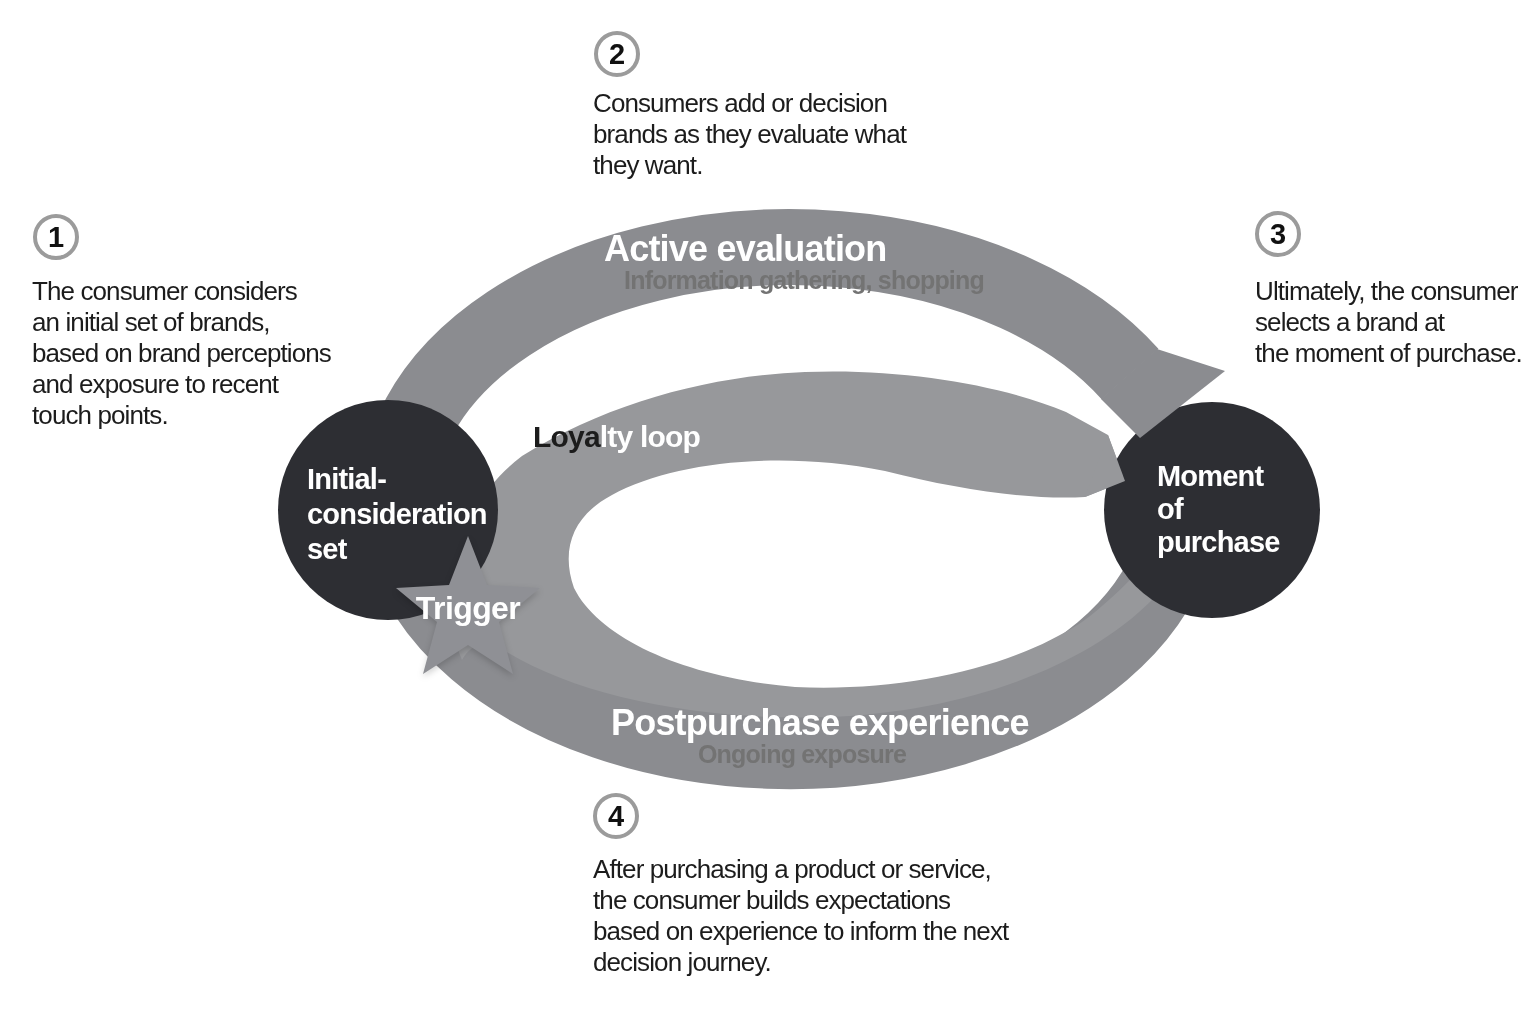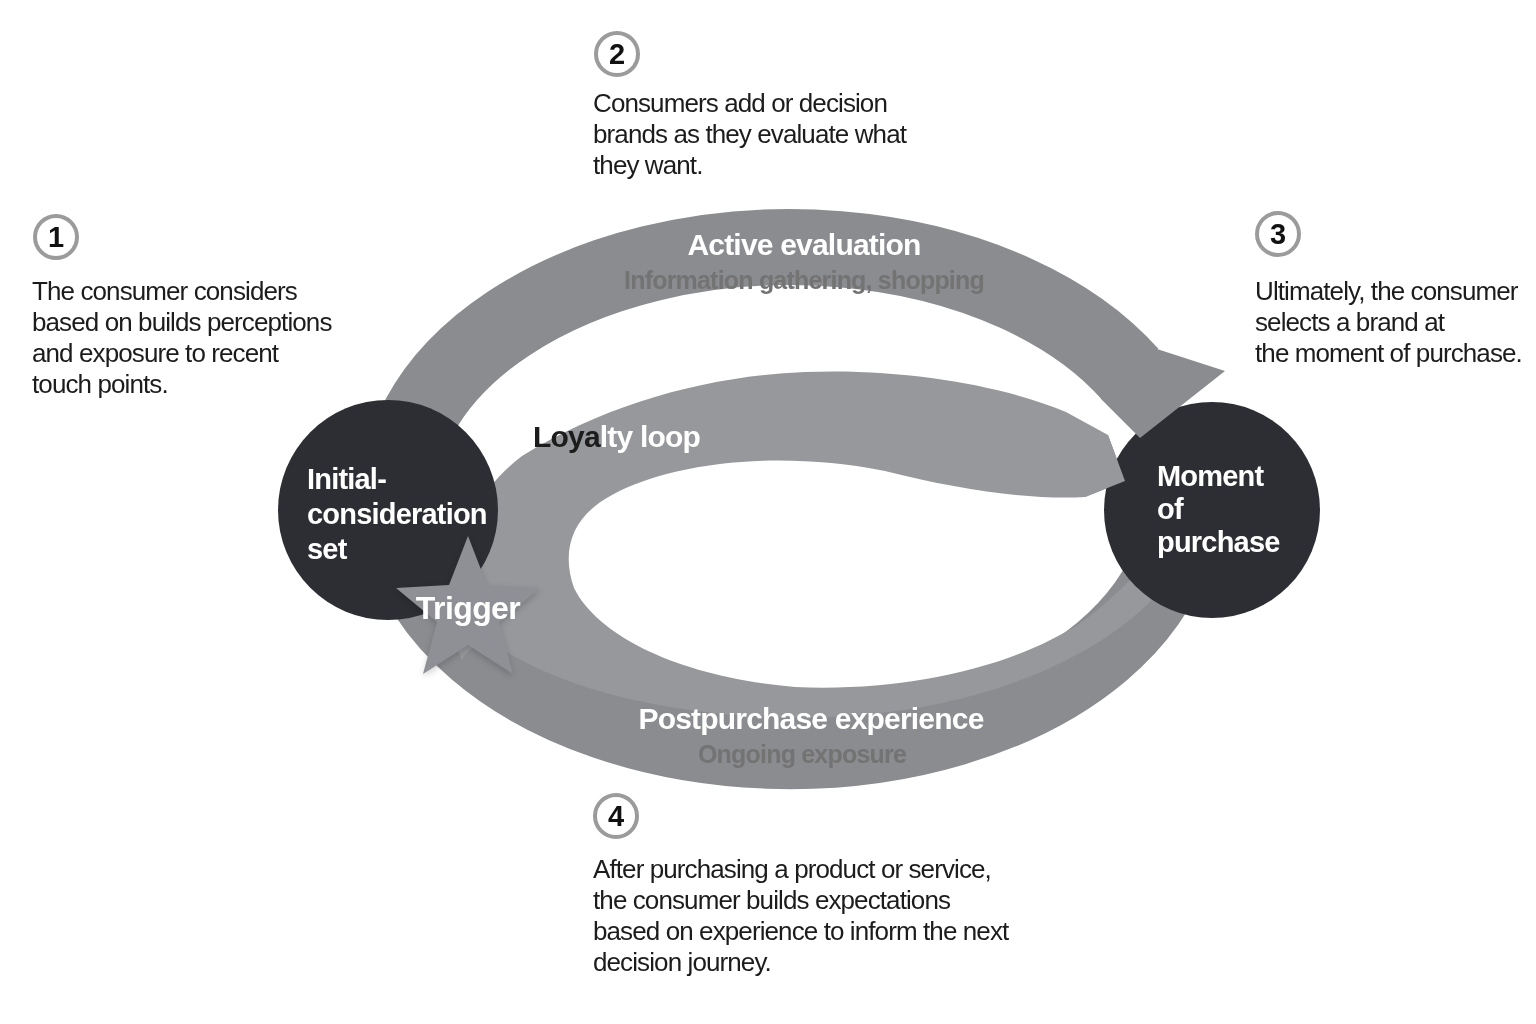--- a/index.html
+++ b/index.html
@@ -15,22 +15,22 @@
          box-sizing:border-box;display:flex;align-items:center;justify-content:center;
          background:#fff;}
   .badge span{font-weight:700;font-size:29px;color:#111;line-height:1;}
 
   
   .step-text{color:#1c1c1c;font-size:26px;line-height:31px;letter-spacing:-0.9px;
              font-weight:400;white-space:nowrap;}
   .step-text .ln{display:block;}
 
   
-  .loop-title{color:#fff;font-weight:700;font-size:30px;letter-spacing:-0.8px;
-              text-align:center;white-space:nowrap;}
+  .loop-title{color:#fff;font-weight:700;font-size:36px;letter-spacing:-0.8px;
+              white-space:nowrap;}
   .loop-sub{color:#737373;font-weight:700;font-size:25px;letter-spacing:-0.8px;
             text-align:center;white-space:nowrap;}
   .node-label{color:#fff;font-weight:700;font-size:29px;letter-spacing:-0.8px;
               white-space:nowrap;}
   .node-label .ln{display:block;}
   .lh35 .ln{line-height:35px;}
   .lh33 .ln{line-height:33px;}
 
   .loyalty{font-weight:700;font-size:30px;letter-spacing:-0.8px;white-space:nowrap;}
   .loyalty .dark{color:#1c1c1c;}
@@ -72,21 +72,22 @@
     <polygon points="1108,435 1125,481 1085,497" fill="#97989b"></polygon>
 
     <polygon class="star-shape" points="468,536 487,585 540,588 499,622 513,674 468,645 423,674 437,622 396,588 449,585" fill="#8f9095"></polygon>
   </svg>
 
   <div class="abs badge" style="left:33px;top:214px;">
     <span>1</span>
   </div>
   <div class="abs step-text" style="left:32px;top:276px;">
     <span class="ln">The consumer considers</span>
-    <span class="ln">based on builds perceptions</span>
+    <span class="ln">an initial set of brands,</span>
+    <span class="ln">based on brand perceptions</span>
     <span class="ln">and exposure to recent</span>
     <span class="ln">touch points.</span>
   </div>
 
   <div class="abs badge" style="left:594px;top:31px;">
     <span>2</span>
   </div>
   <div class="abs step-text" style="left:593px;top:88px;">
     <span class="ln">Consumers add or decision</span>
     <span class="ln">brands as they evaluate what</span>

